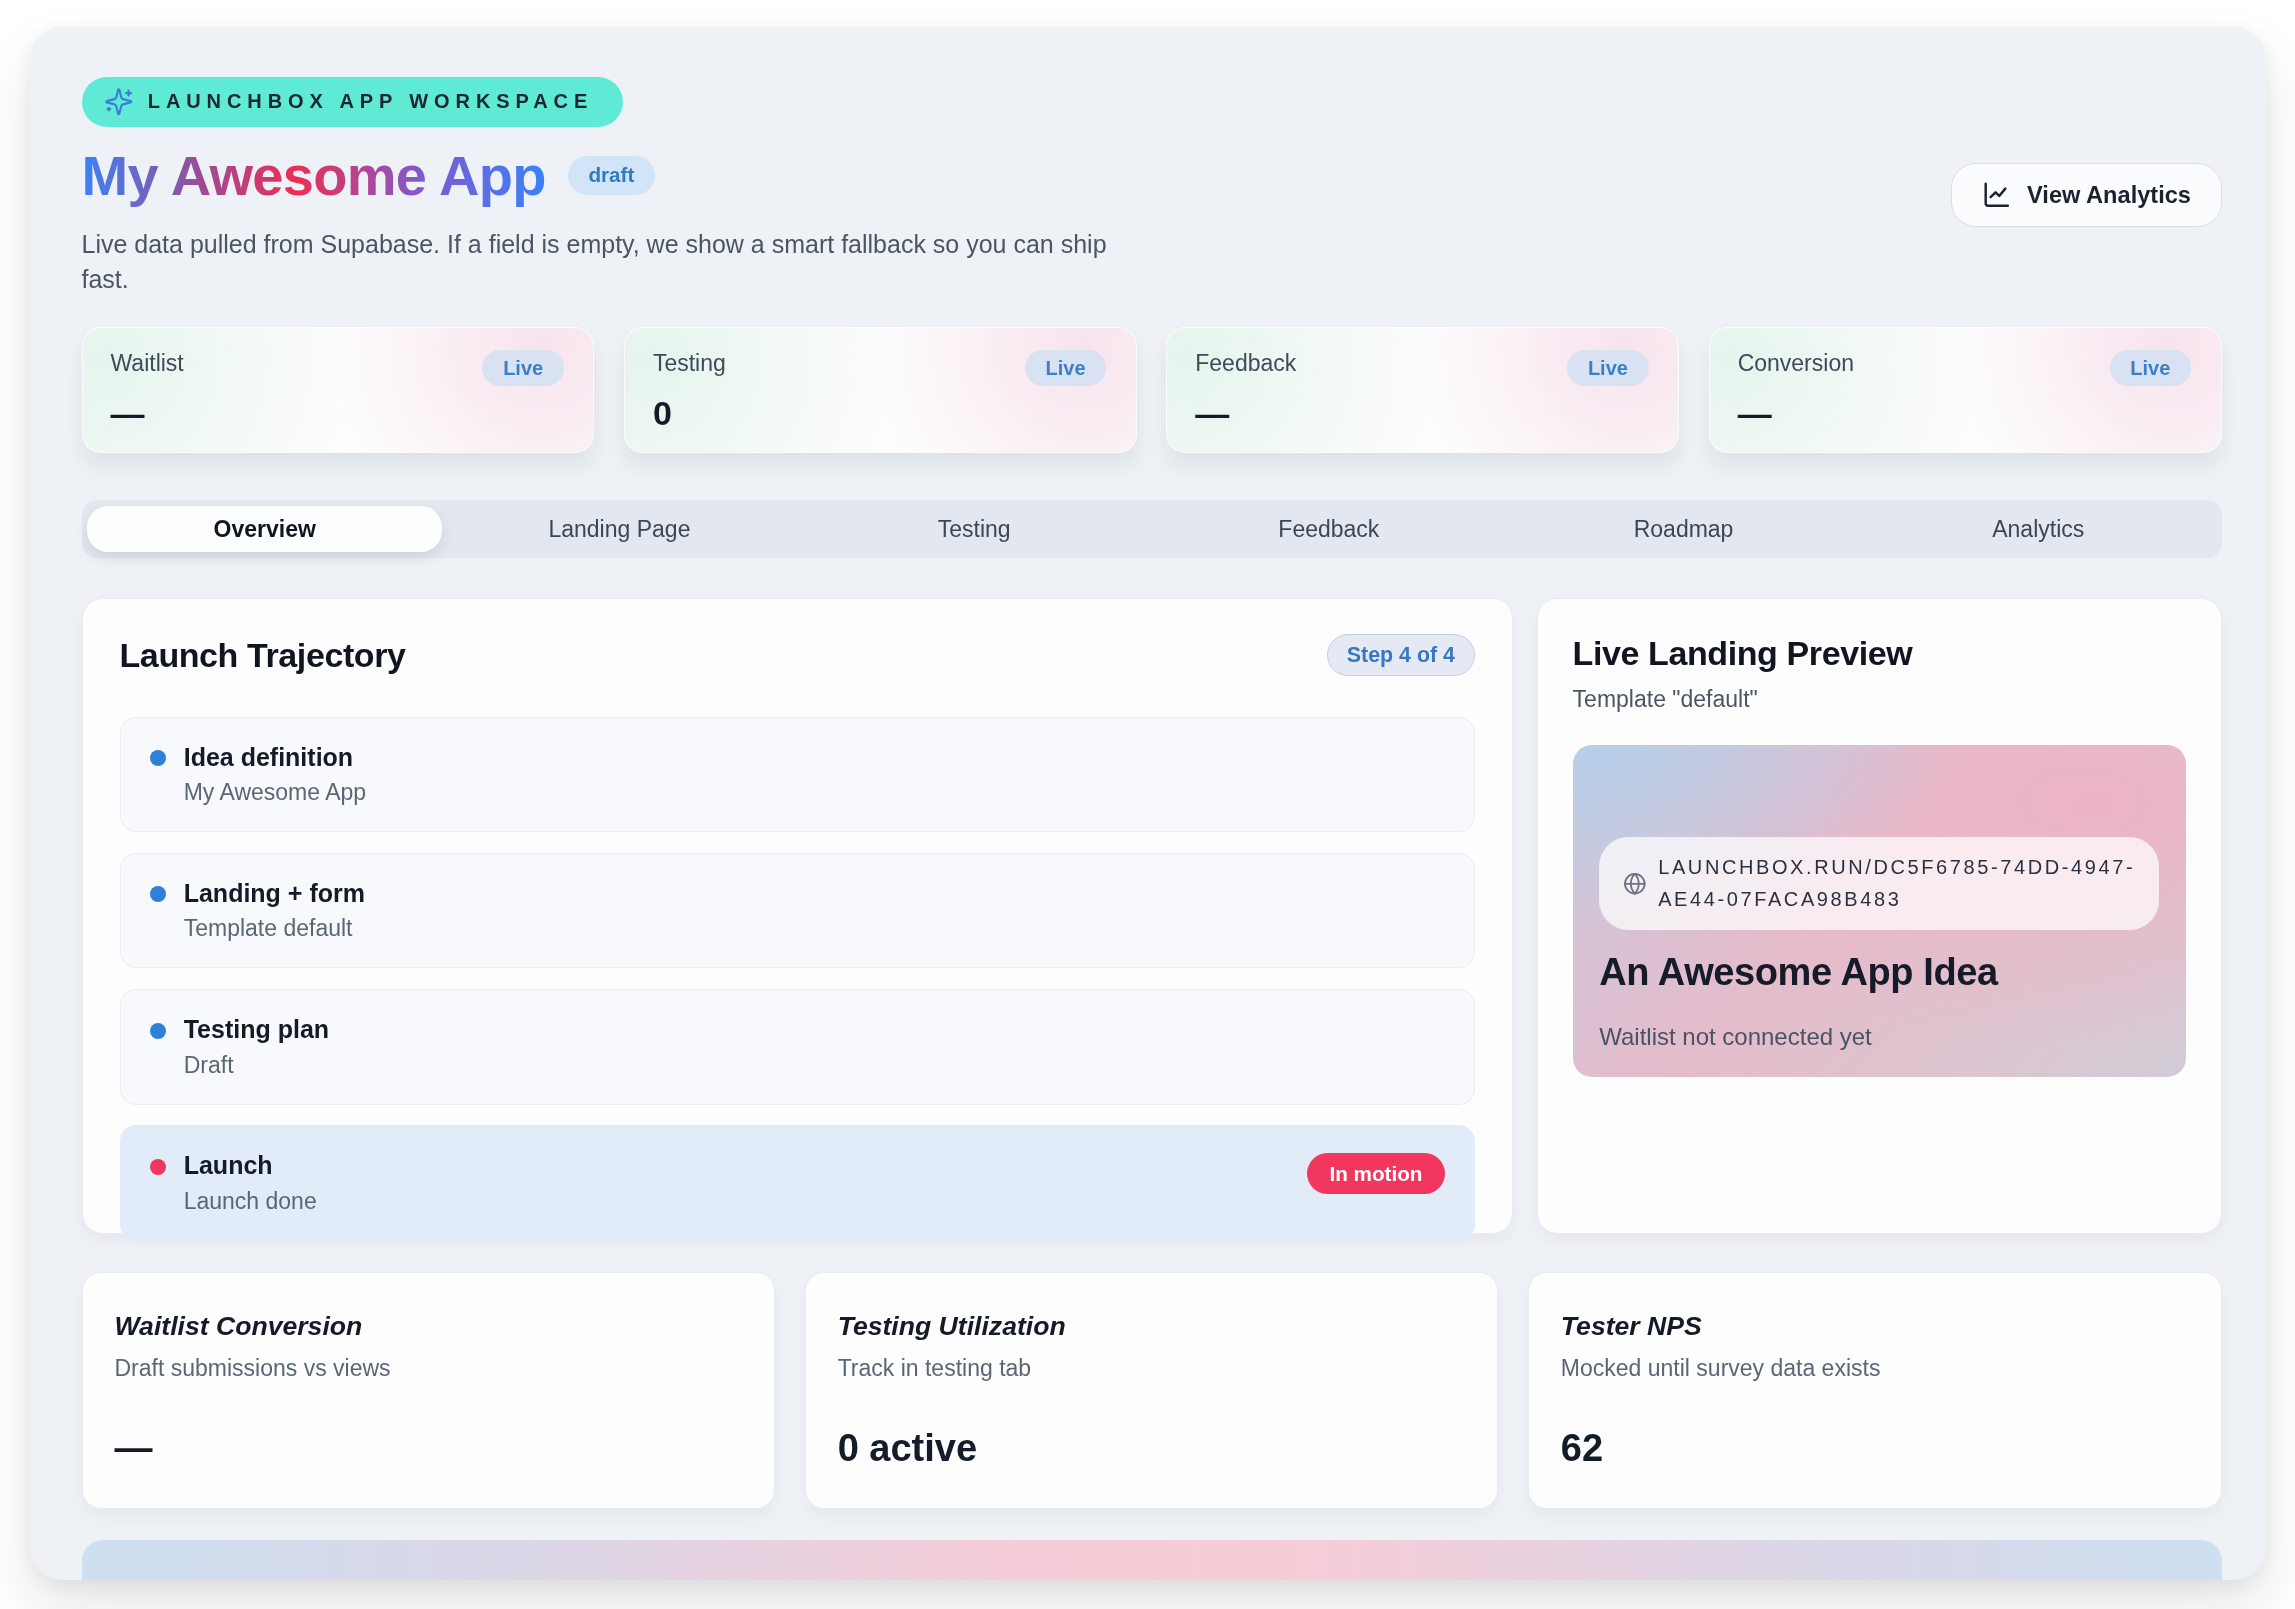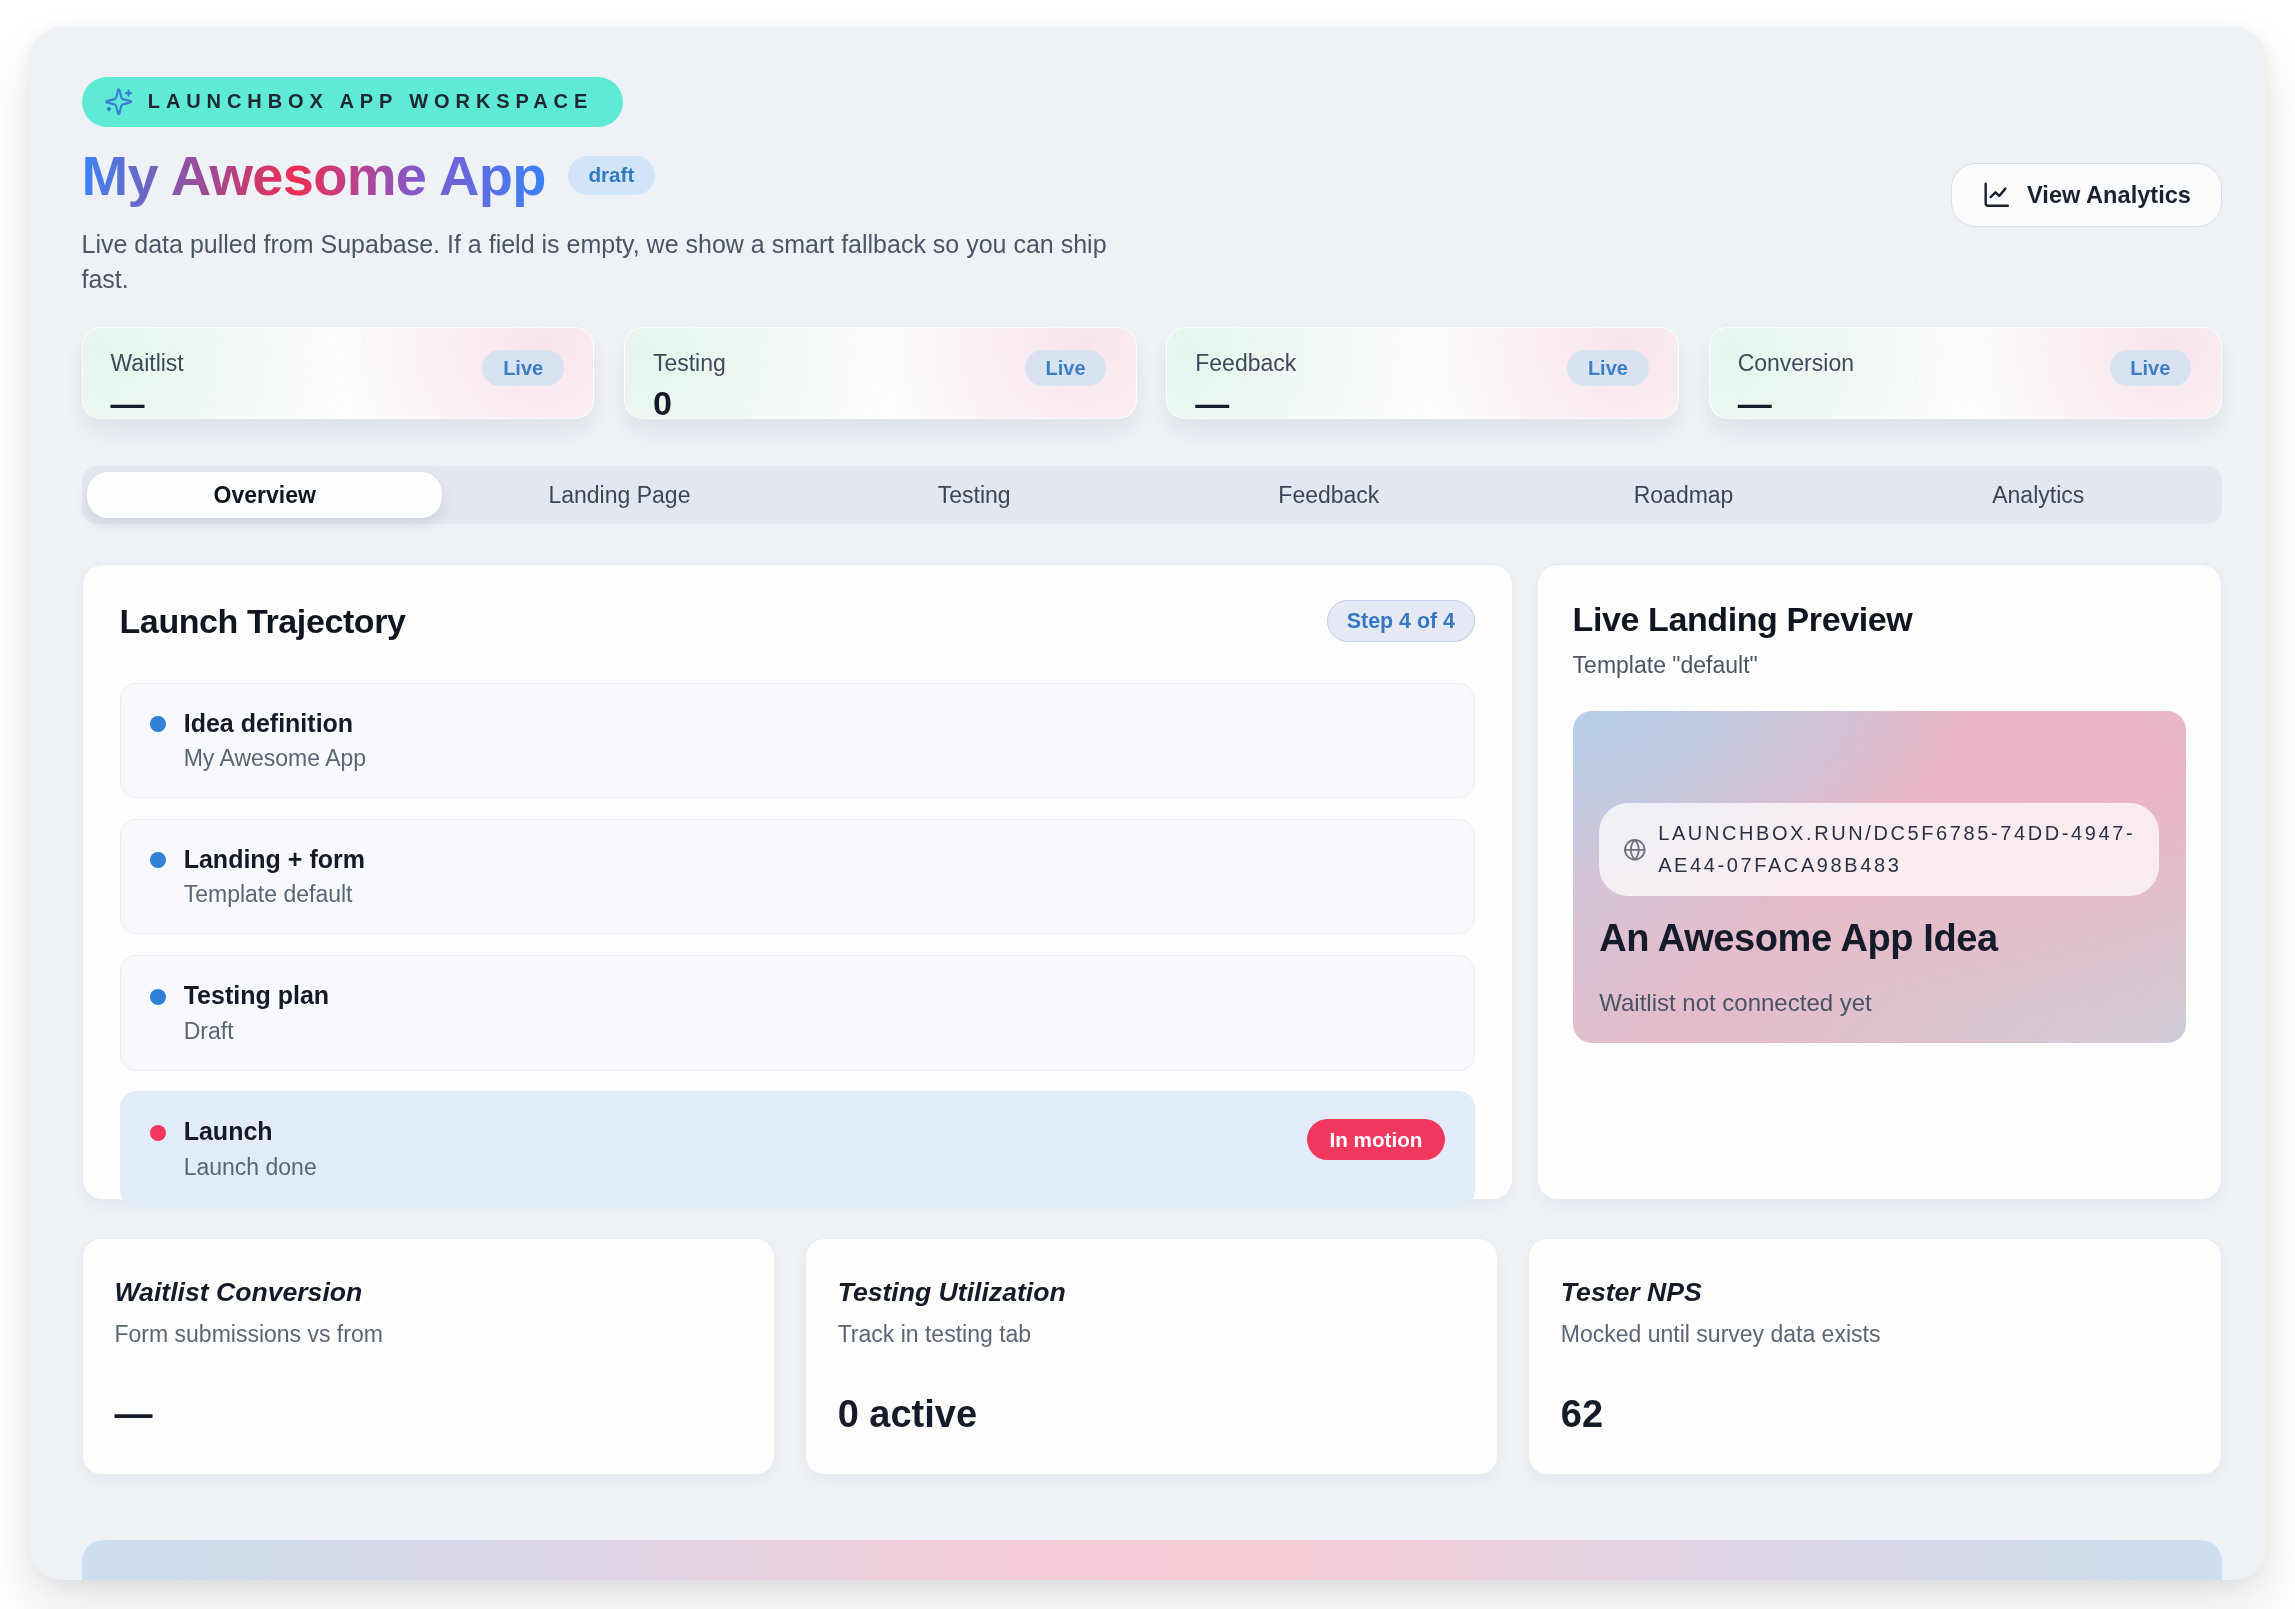--- a/index.html
+++ b/index.html
@@ -32,21 +32,21 @@
   .subtitle { margin-top:19px; max-width:1033px; font-size:25px; line-height:1.42; color:#4b5563; }
 
   .analytics-btn { display:flex; align-items:center; gap:16px; margin-top:20.7px;
     background:#fbfcfe; border:1.5px solid #d8dde6; border-radius:25px;
     padding:16px 29.5px; cursor:pointer; }
   .analytics-btn svg { width:29.5px; height:29.5px; }
   .analytics-btn span { font-size:23.6px; font-weight:600; color:#1a2230; }
 
   
   .stats-row { display:grid; grid-template-columns:repeat(4,1fr); gap:29.5px; margin-top:29.5px; }
-  .stat-card { height:92px; border-radius:19px; padding:22px 29.5px 22px 28px;
+  .stat-card { height:126px; border-radius:19px; padding:22px 29.5px 22px 28px;
     display:flex; flex-direction:column;
     background:
       radial-gradient(circle at 90% 15%, #f7e3ec 0%, rgba(247,227,236,0) 45%),
       radial-gradient(circle at 4% 25%, #e5f4ec 0%, rgba(229,244,236,0) 50%),
       #fdfdfe;
     border:0.7px solid rgba(255,255,255,.8);
     box-shadow:0 13.3px 22px rgba(15,23,42,.07); }
   .stat-top { display:flex; justify-content:space-between; align-items:flex-start; }
   .stat-label { font-size:23px; color:#3f4a5a; }
   .live-badge { background:var(--live_badge_bg,#d9e2f3); color:var(--live_badge_text,#3b7fc4);
@@ -244,21 +244,21 @@
         <div class="preview-headline">An Awesome App Idea</div>
         <div class="preview-note">Waitlist not connected yet</div>
       </div>
     </div>
 
   </div>
 
   <div class="metrics-row">
     <div class="metric-card">
       <span class="metric-title">Waitlist Conversion</span>
-      <span class="metric-sub">Form submissions vs from</span>
+      <span class="metric-sub">Draft submissions vs views</span>
       <span class="metric-value">—</span>
     </div>
     <div class="metric-card">
       <span class="metric-title">Testing Utilization</span>
       <span class="metric-sub">Track in testing tab</span>
       <span class="metric-value">0 active</span>
     </div>
     <div class="metric-card">
       <span class="metric-title">Tester NPS</span>
       <span class="metric-sub">Mocked until survey data exists</span>

